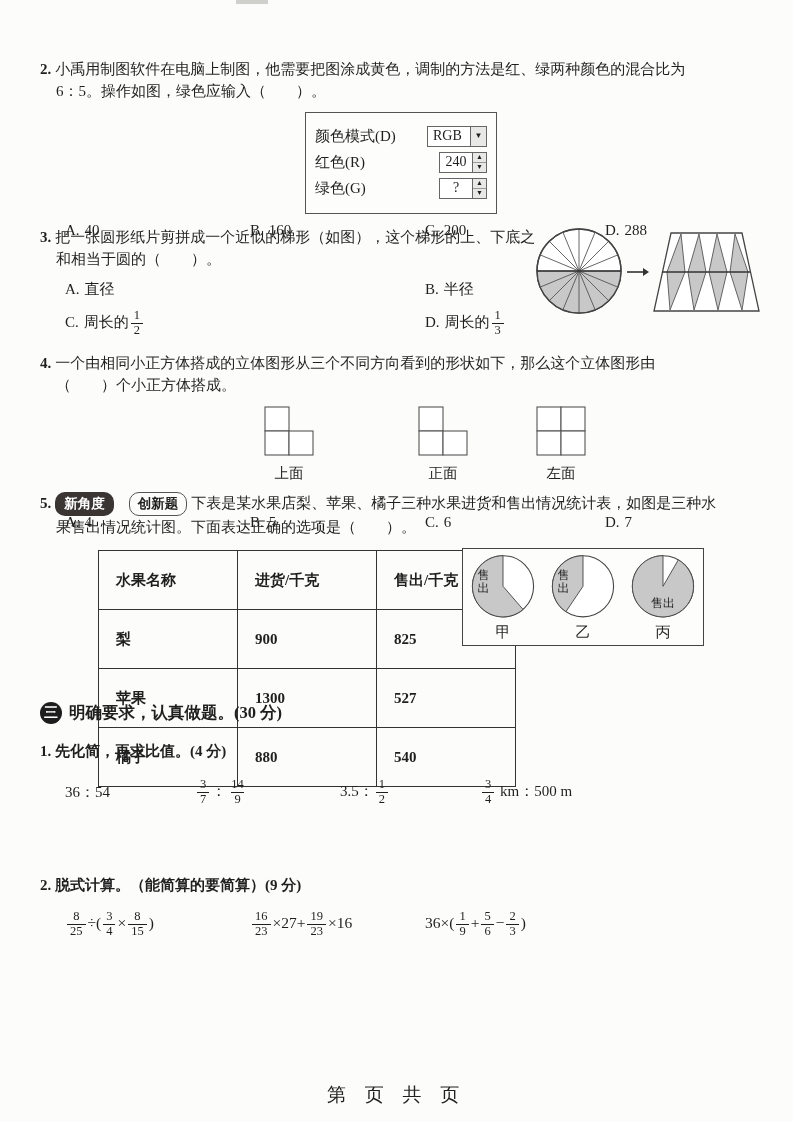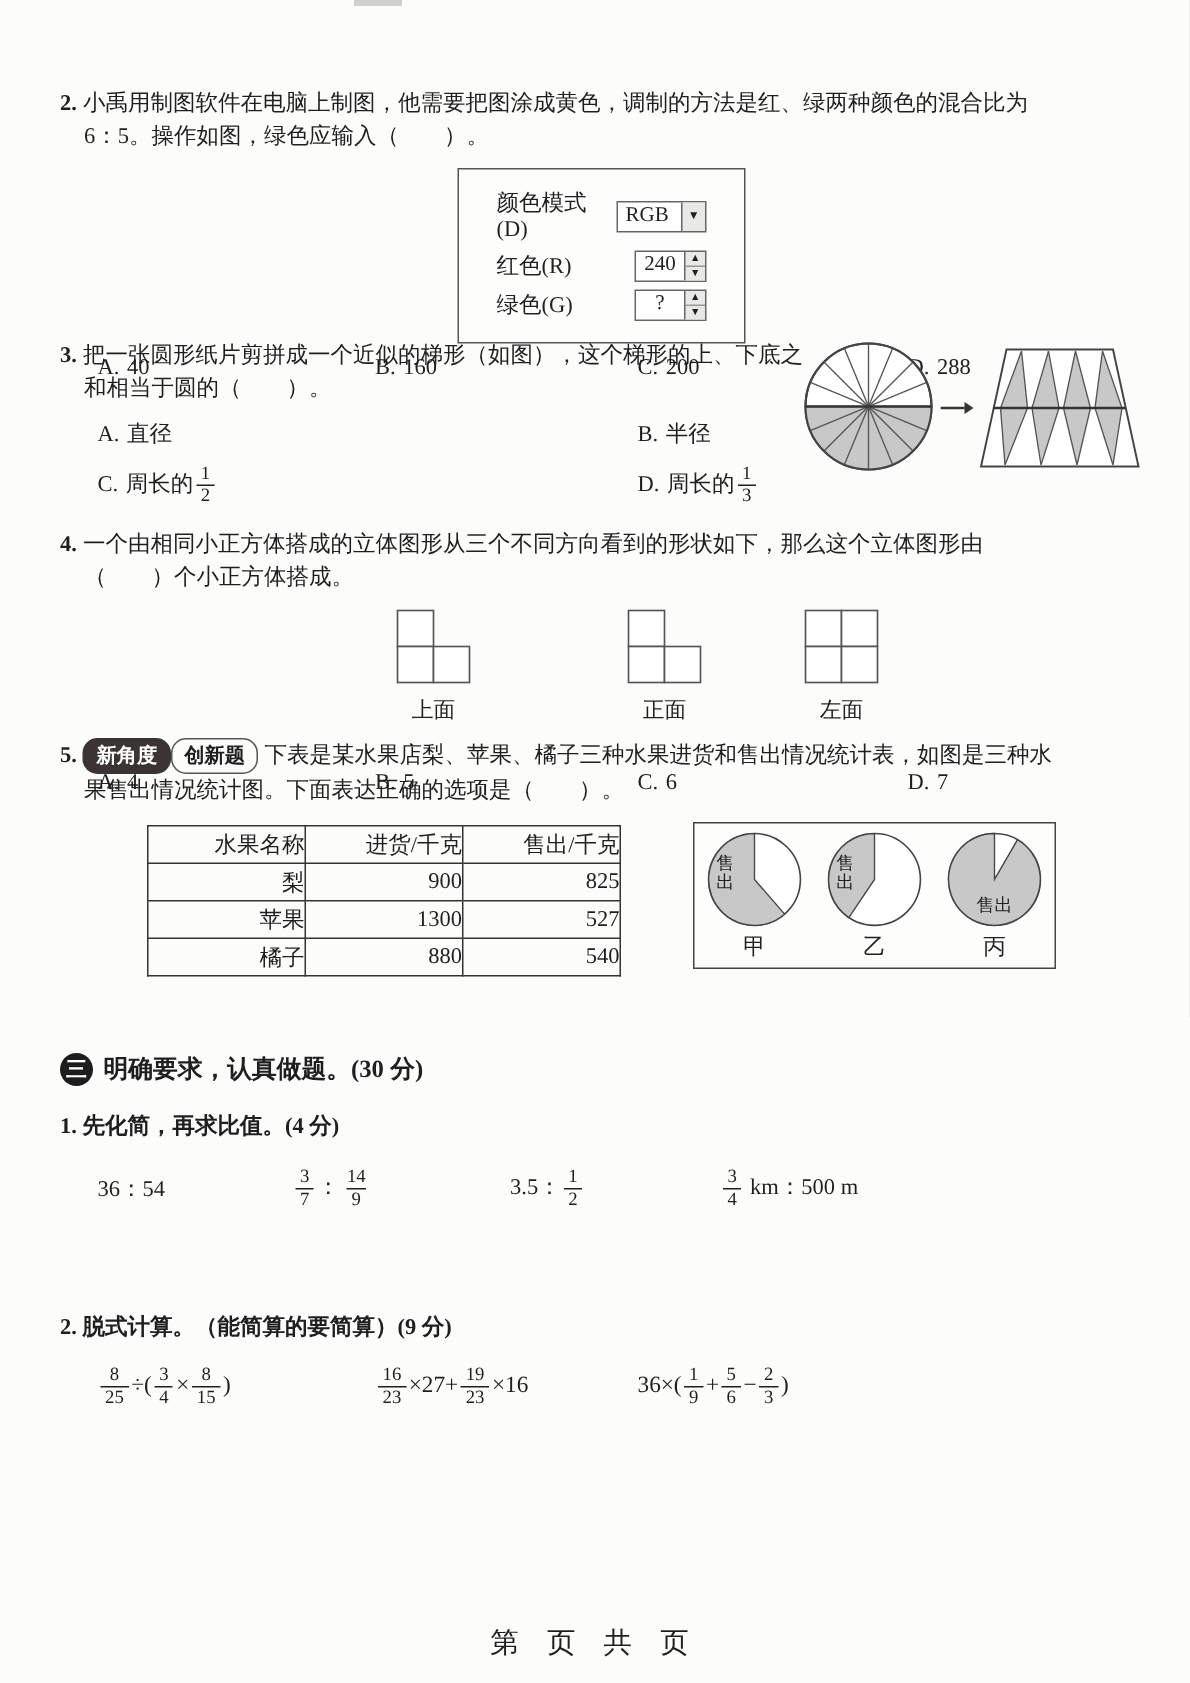--- a/index.html
+++ b/index.html
@@ -18,42 +18,42 @@
   .opts4{display:grid;grid-template-columns:185px 175px 180px 1fr;padding-left:25px;margin-top:8px;}
   .opts2{display:grid;grid-template-columns:360px 1fr;grid-row-gap:10px;padding-left:25px;margin-top:10px;}
   .opt .okey{margin-right:5px;}
   
   .frac{display:inline-flex;flex-direction:column;align-items:center;vertical-align:middle;line-height:1.1;font-size:12.5px;margin:0 2px;}
   .frac .den{border-top:1px solid #1f1f1f;padding:0 3px;}
   .frac .num{padding:0 3px;}
   .expr{white-space:nowrap;}
   
   .dialog{margin-left:265px;margin-top:10px;width:172px;border:1.6px solid #555;padding:8px 9px 9px 9px;background:#fdfdfc;}
-  .drow{display:flex;justify-content:space-between;align-items:center;margin:5px 16px;}
+  .drow{display:flex;justify-content:space-between;align-items:center;margin:5px 0;}
   .dd,.spin{display:flex;border:1.3px solid #666;background:#fff;height:19px;align-items:stretch;}
   .dd-value{padding:0 5px;min-width:32px;font-size:14px;line-height:18px;}
   .dd-btn{border-left:1.3px solid #666;background:#e8e8e6;width:15px;font-size:8px;line-height:18px;text-align:center;}
   .spin-value{min-width:32px;text-align:center;font-size:14px;line-height:18px;}
   .spin-btns{display:flex;flex-direction:column;border-left:1.3px solid #666;width:13px;background:#e8e8e6;}
   .spin-btns span{flex:1;font-size:7px;line-height:9px;text-align:center;}
   .spin-btns span:first-child{border-bottom:1px solid #999;}
   
   .qtext{width:520px;}
   .fig3{position:absolute;right:0;top:0;display:flex;align-items:center;}
   
   .views{position:relative;height:108px;margin-top:6px;}
   .view{position:absolute;text-align:center;}
   .view .vlabel{font-size:14.5px;margin-top:2px;}
   
-  .badge1{display:inline-block;background:#3a3433;color:#fff;border-radius:10px;padding:1px 9px;font-size:13.5px;font-weight:bold;margin-right:0;text-align:center;}
+  .badge1{display:inline-block;background:#3a3433;color:#fff;border-radius:10px;padding:1px 9px;font-size:13.5px;font-weight:bold;margin-right:15px;text-align:center;}
   .badge2{display:inline-block;border:1.3px solid #555;border-radius:10px;padding:0 8px;font-size:13.5px;font-weight:bold;margin-right:4px;}
   .q5body{position:relative;height:160px;margin-top:8px;}
   table.fruit{border-collapse:collapse;position:absolute;left:58px;top:4px;}
-  table.fruit th,table.fruit td{border:1.4px solid #333;text-align:right;font-weight:normal;
-    width:96px;height:24px;padding:0;font-size:15px;}
+  table.fruit th,table.fruit td{border:1.4px solid #333;text-align:left;font-weight:bold;
+    width:96px;height:24px;padding:17px;font-size:15px;}
   table.fruit th{width:104px;}
   .pie-panel{position:absolute;left:410px;top:2px;width:240px;height:92px;border:1.3px solid #444;
     display:flex;justify-content:space-around;align-items:flex-start;padding-top:4px;background:#fdfdfc;margin-left:12px;}
   .pie{position:relative;width:72px;text-align:center;}
   .pie-name{font-size:15px;line-height:15px;margin-top:0px;}
   .sold-v{position:absolute;width:15px;left:9px;top:16px;font-size:12px;line-height:13px;word-break:break-all;}
   .sold-h{position:absolute;left:0;right:0;top:42px;font-size:12px;}
   
   .sec{display:flex;align-items:center;}
   .sec-icon{width:22px;height:22px;border-radius:50%;background:#1d1d1d;color:#fff;

